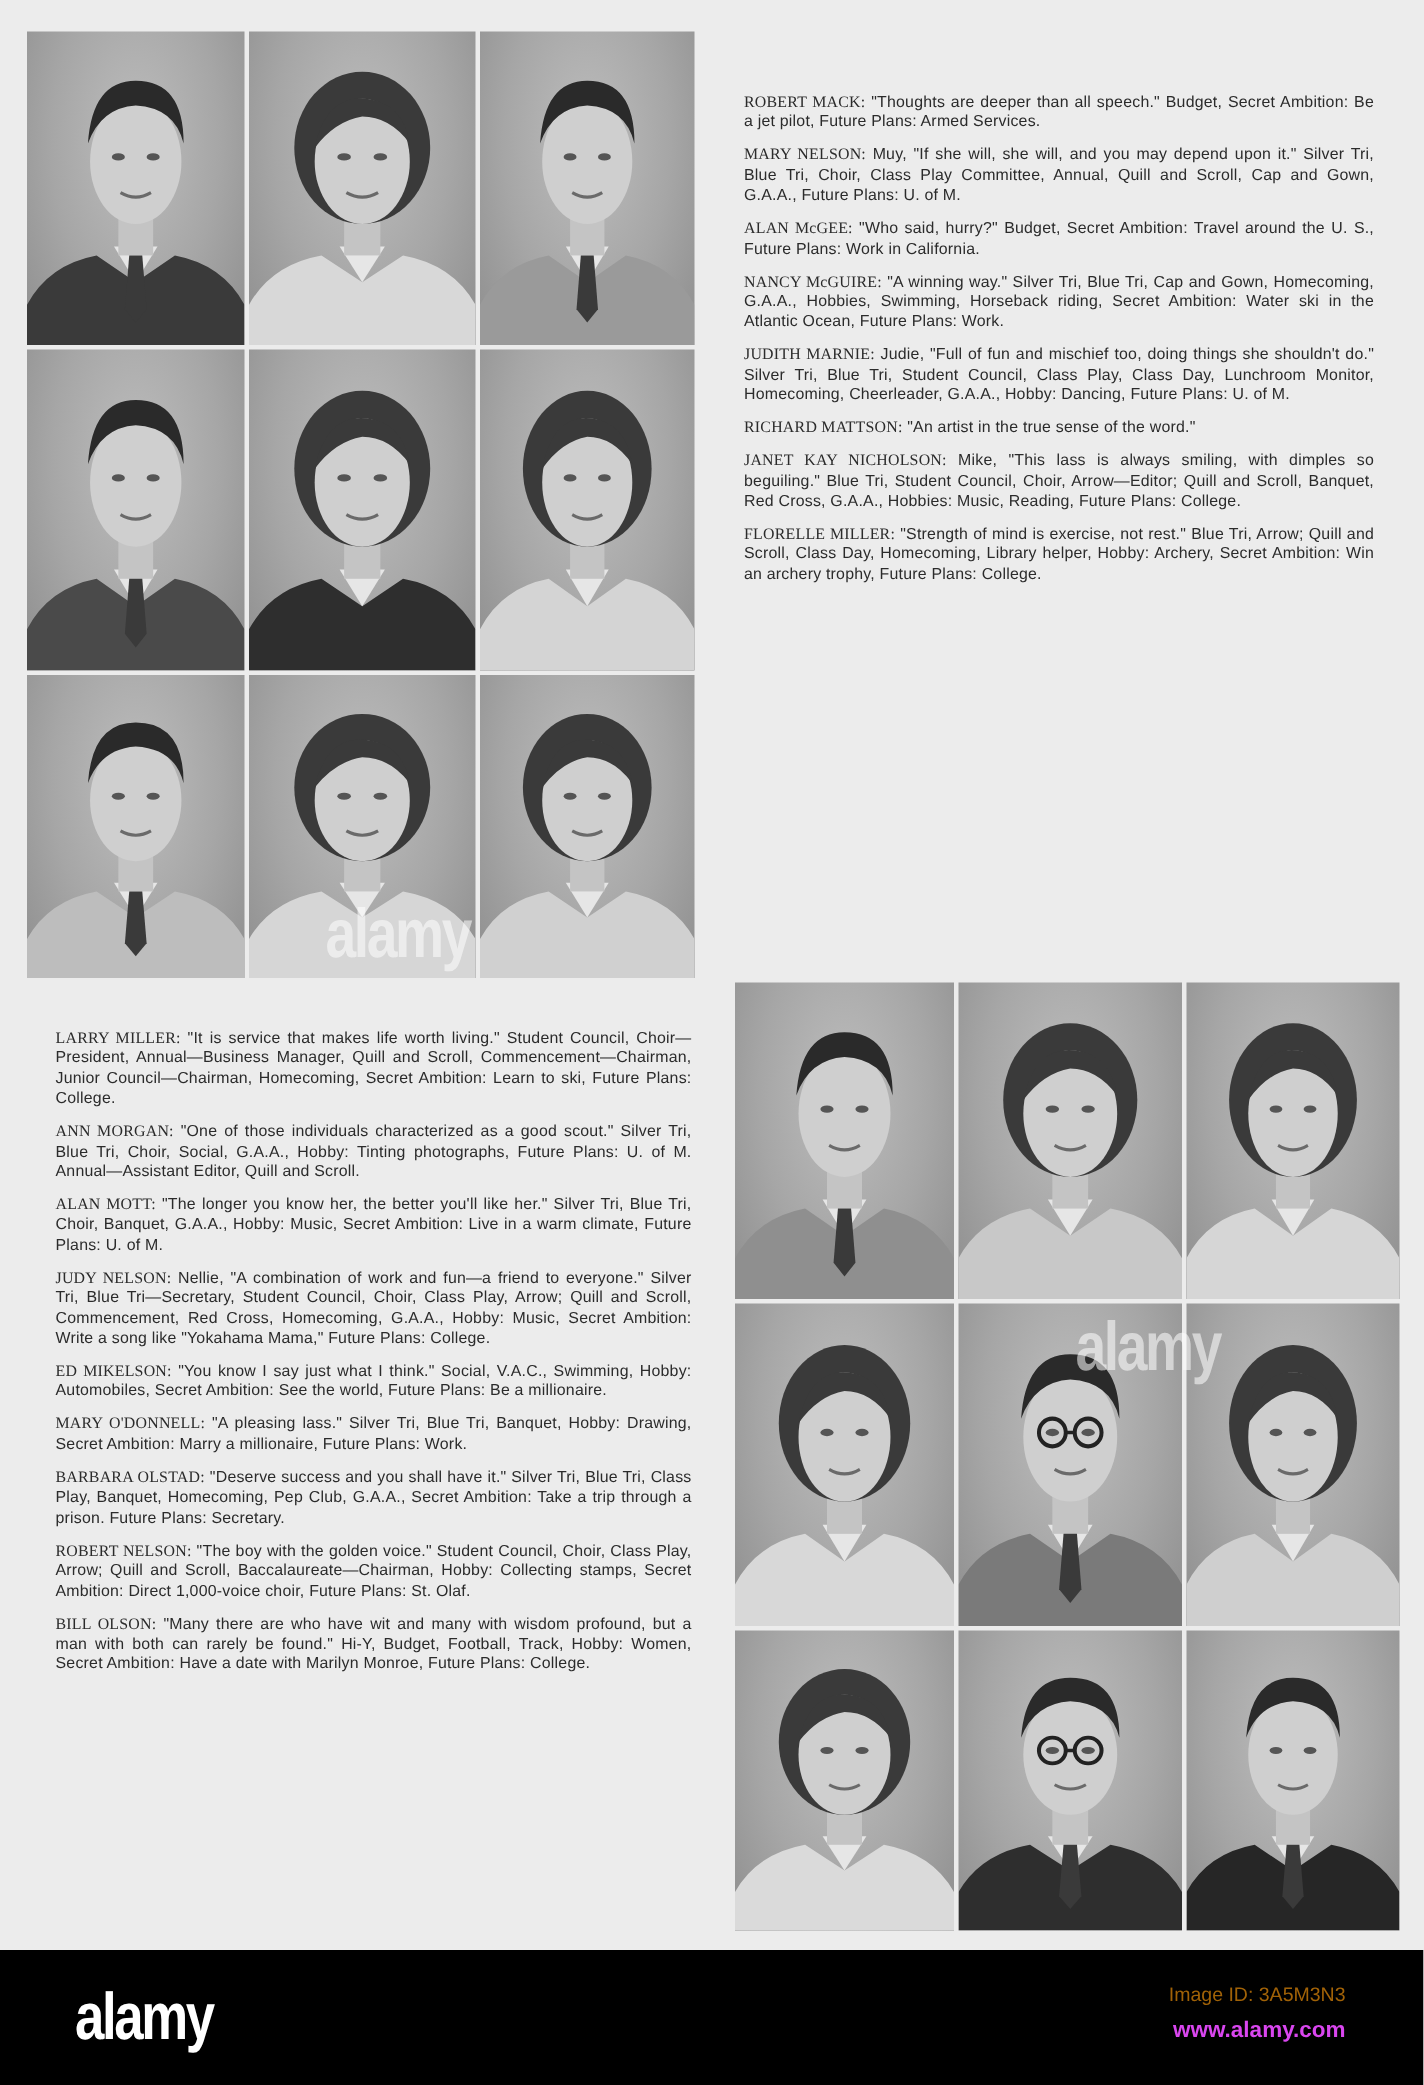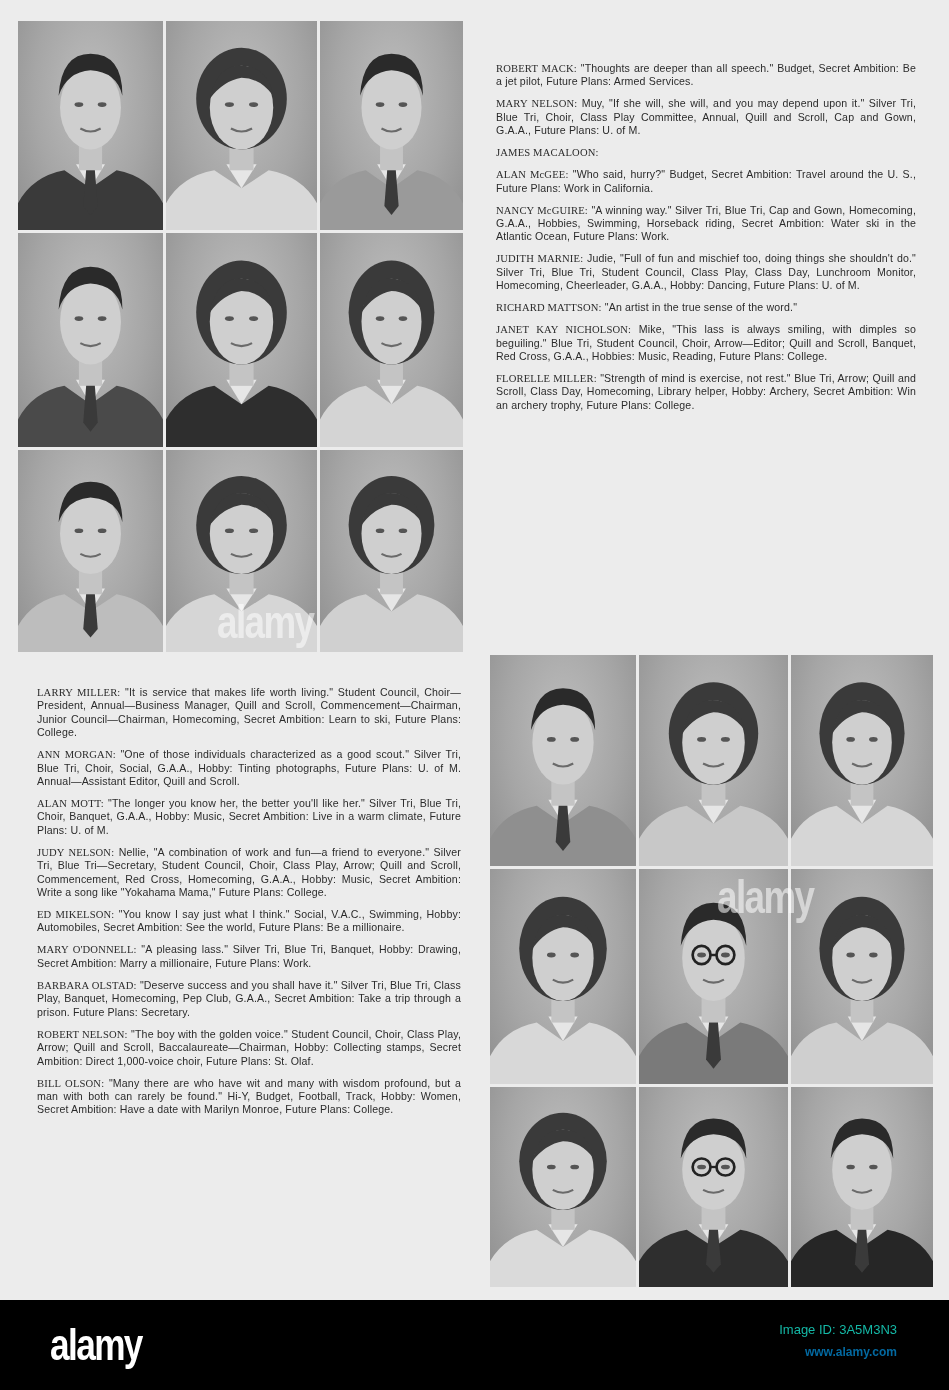--- a/index.html
+++ b/index.html
@@ -18,22 +18,22 @@
   .photo { position: relative; overflow: hidden;
     background: radial-gradient(ellipse at 50% 35%, #bdbdbd 0%, #a6a6a6 55%, #8e8e8e 100%); }
   .photo svg { position: absolute; left: 0; top: 0; width: 100%; height: 100%; }
   .bio-col { position: absolute; color: #2b2b2b; font-size: 10.6px; line-height: 13.4px; letter-spacing: 0.15px; text-align: justify; }
   .bio-col.right { left: 496px; top: 62px; width: 420px; }
   .bio-col.left { left: 37px; top: 686px; width: 424px; }
   .bio { margin: 0 0 8.6px 0; }
   .bio .name { text-transform: none; font-family: Liberation Serif, serif; }
   .footer { position: absolute; left: 0; top: 1300px; width: 949px; height: 90px; background: #000; }
   .footer .logo { position: absolute; left: 50px; top: 20px; color: #fff; font-family: "Liberation Sans", sans-serif; font-weight: bold; font-size: 44px; letter-spacing: -2px; transform: scaleX(0.8); transform-origin: left; }
-  .footer .imgid { position: absolute; right: 52px; top: 22px; color: #14b8a6; font-size: 13px; }
-  .footer .url { position: absolute; right: 52px; top: 45px; color: #0369a1; font-size: 12px; font-weight: bold; }
+  .footer .imgid { position: absolute; right: 52px; top: 22px; color: #a16207; font-size: 13px; }
+  .footer .url { position: absolute; right: 52px; top: 45px; color: #d946ef; font-size: 15px; font-weight: bold; }
   .wm { position: absolute; color: rgba(255,255,255,0.55); font-weight: bold; font-size: 46px; letter-spacing: -2px; transform: scaleX(0.8); pointer-events: none; }
 </style>
 </head>
 <body>
 
 <div class="page">
 
   <div class="grid top">
     <div class="photo">
         <svg viewBox="0 0 100 140" preserveAspectRatio="none" xmlns="http://www.w3.org/2000/svg">
@@ -150,21 +150,20 @@
           <ellipse cx="42" cy="56" rx="3" ry="1.6" fill="#555"></ellipse>
           <ellipse cx="58" cy="56" rx="3" ry="1.6" fill="#555"></ellipse>
           <path d="M43 72 Q50 76 57 72" stroke="#6a6a6a" stroke-width="1.4" fill="none"></path>
         </svg>
       </div>
   </div>
 
   <div class="bio-col right">
     <p class="bio"><span class="name">ROBERT MACK:</span> <span>"Thoughts are deeper than all speech." Budget, Secret Ambition: Be a jet pilot, Future Plans: Armed Services.</span></p>
     <p class="bio"><span class="name">MARY NELSON:</span> <span>Muy, "If she will, she will, and you may depend upon it." Silver Tri, Blue Tri, Choir, Class Play Committee, Annual, Quill and Scroll, Cap and Gown, G.A.A., Future Plans: U. of M.</span></p>
-    <p class="bio"><span class="name">JAMES MACALOON:</span> <span></span></p>
     <p class="bio"><span class="name">ALAN McGEE:</span> <span>"Who said, hurry?" Budget, Secret Ambition: Travel around the U. S., Future Plans: Work in California.</span></p>
     <p class="bio"><span class="name">NANCY McGUIRE:</span> <span>"A winning way." Silver Tri, Blue Tri, Cap and Gown, Homecoming, G.A.A., Hobbies, Swimming, Horseback riding, Secret Ambition: Water ski in the Atlantic Ocean, Future Plans: Work.</span></p>
     <p class="bio"><span class="name">JUDITH MARNIE:</span> <span>Judie, "Full of fun and mischief too, doing things she shouldn't do." Silver Tri, Blue Tri, Student Council, Class Play, Class Day, Lunchroom Monitor, Homecoming, Cheerleader, G.A.A., Hobby: Dancing, Future Plans: U. of M.</span></p>
     <p class="bio"><span class="name">RICHARD MATTSON:</span> <span>"An artist in the true sense of the word."</span></p>
     <p class="bio"><span class="name">JANET KAY NICHOLSON:</span> <span>Mike, "This lass is always smiling, with dimples so beguiling." Blue Tri, Student Council, Choir, Arrow—Editor; Quill and Scroll, Banquet, Red Cross, G.A.A., Hobbies: Music, Reading, Future Plans: College.</span></p>
     <p class="bio"><span class="name">FLORELLE MILLER:</span> <span>"Strength of mind is exercise, not rest." Blue Tri, Arrow; Quill and Scroll, Class Day, Homecoming, Library helper, Hobby: Archery, Secret Ambition: Win an archery trophy, Future Plans: College.</span></p>
   </div>
 
   <div class="bio-col left">
     <p class="bio"><span class="name">LARRY MILLER:</span> <span>"It is service that makes life worth living." Student Council, Choir—President, Annual—Business Manager, Quill and Scroll, Commencement—Chairman, Junior Council—Chairman, Homecoming, Secret Ambition: Learn to ski, Future Plans: College.</span></p>

